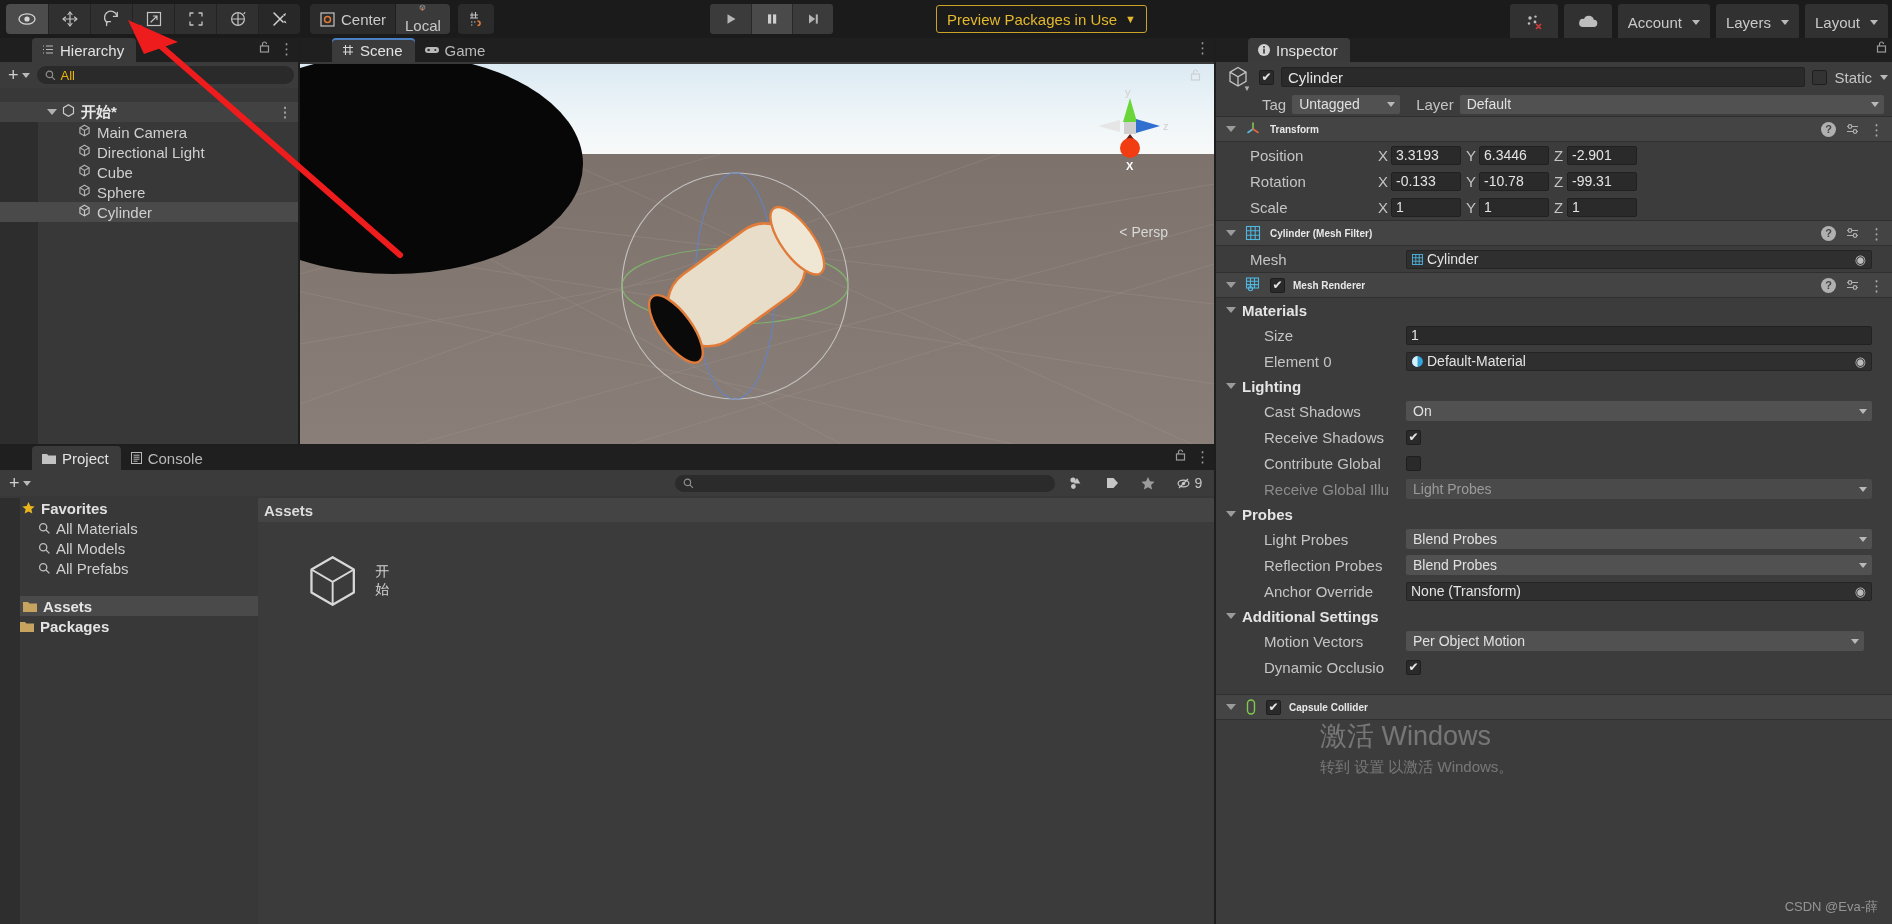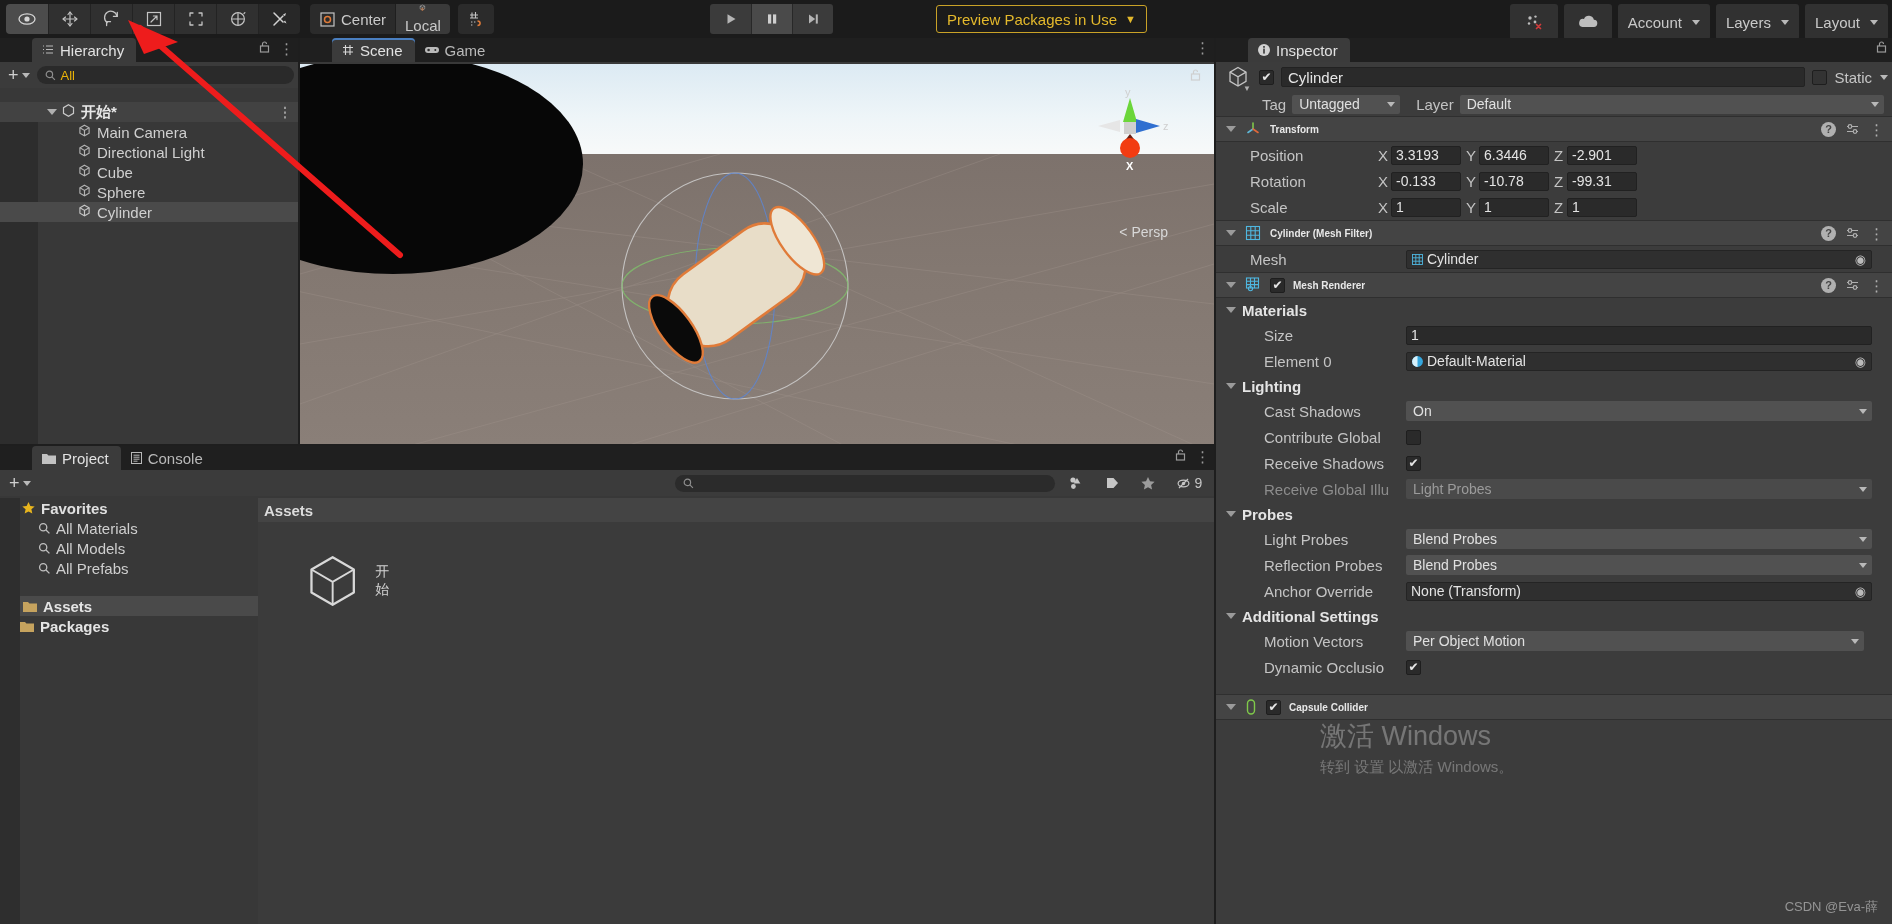--- a/index.html
+++ b/index.html
@@ -853,26 +853,26 @@
         <span>Lighting</span>
       </div>
       <div class="prow">
         <span class="plabel ind" style="width:156px">Cast Shadows</span>
         <span class="dd" style="flex:1;height:20px;margin-right:20px">
           <span>On</span>
           <span class="caret"></span>
         </span>
       </div>
       <div class="prow">
+        <span class="plabel ind" style="width:156px">Receive Shadows</span>
+        <span class="cb on"></span>
+      </div>
+      <div class="prow">
         <span class="plabel ind" style="width:156px">Contribute Global</span>
         <span class="cb"></span>
-      </div>
-      <div class="prow">
-        <span class="plabel ind" style="width:156px">Receive Shadows</span>
-        <span class="cb on"></span>
       </div>
       <div class="prow">
         <span class="plabel ind dim" style="width:156px">Receive Global Illu</span>
         <span class="dd" style="flex:1;height:20px;margin-right:20px;background:#4a4a4a;color:#9b9b9b">
           <span>Light Probes</span>
           <span class="caret"></span>
         </span>
       </div>
 
       <div class="sect">

